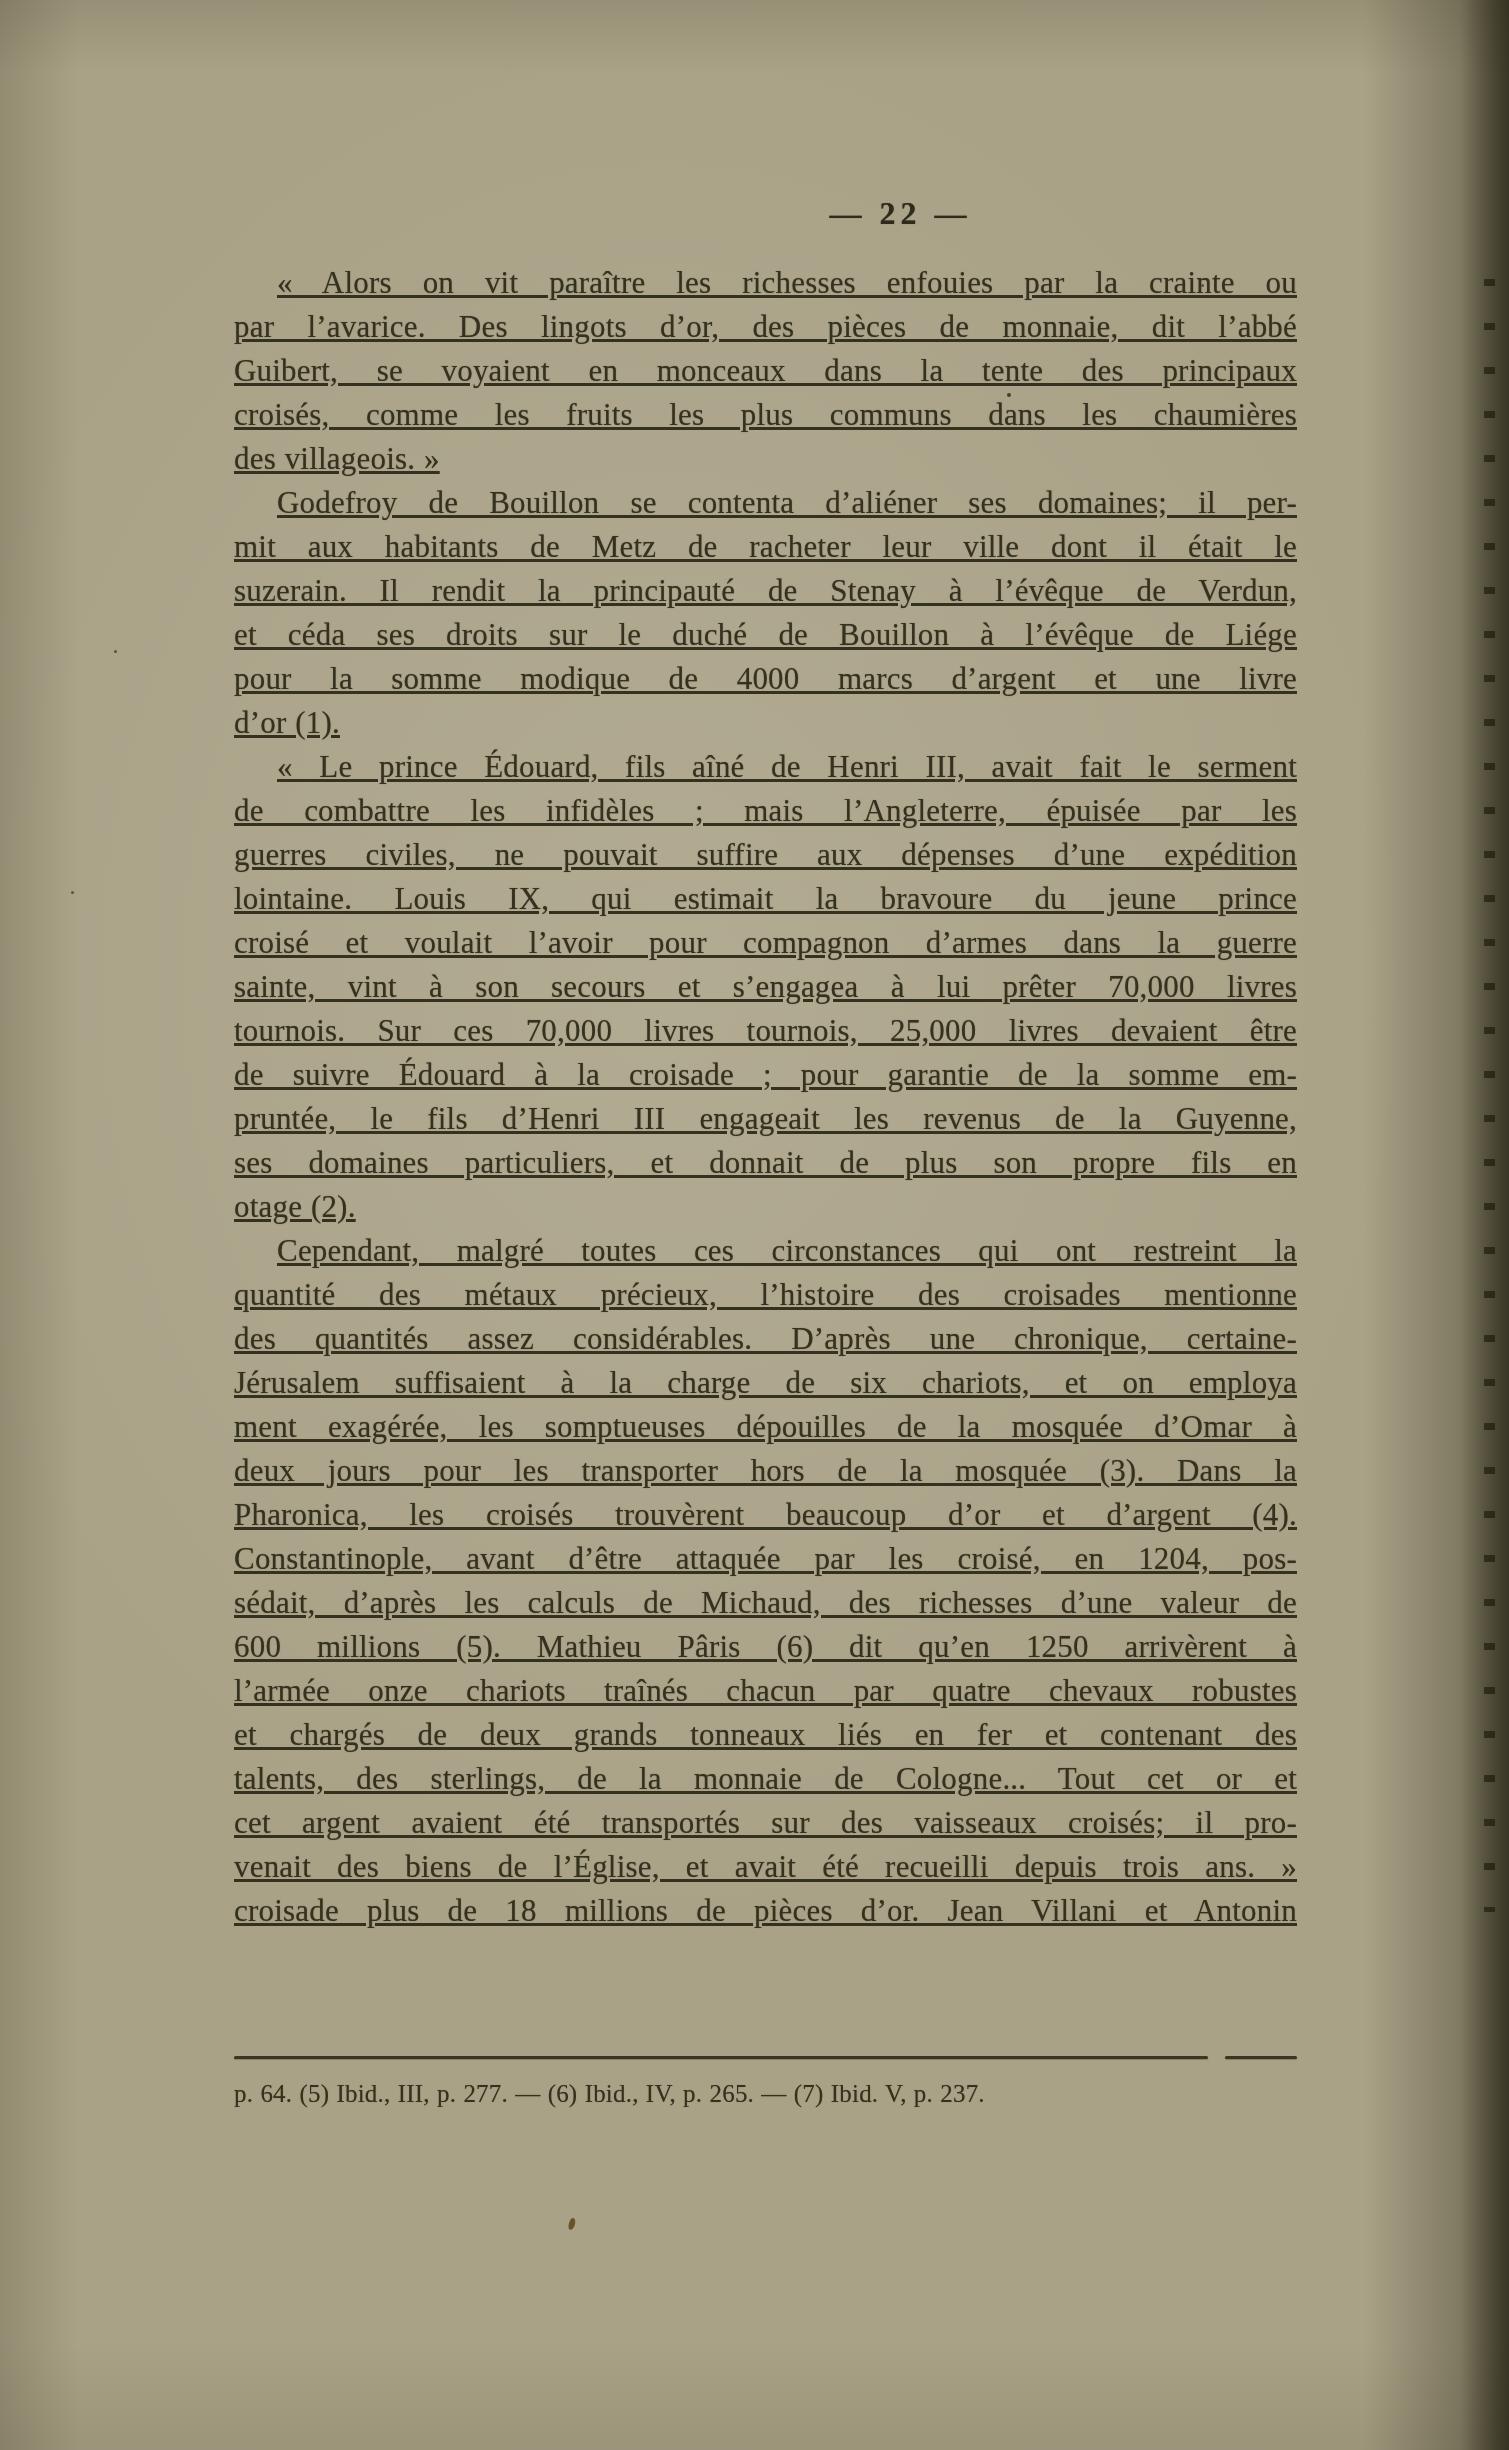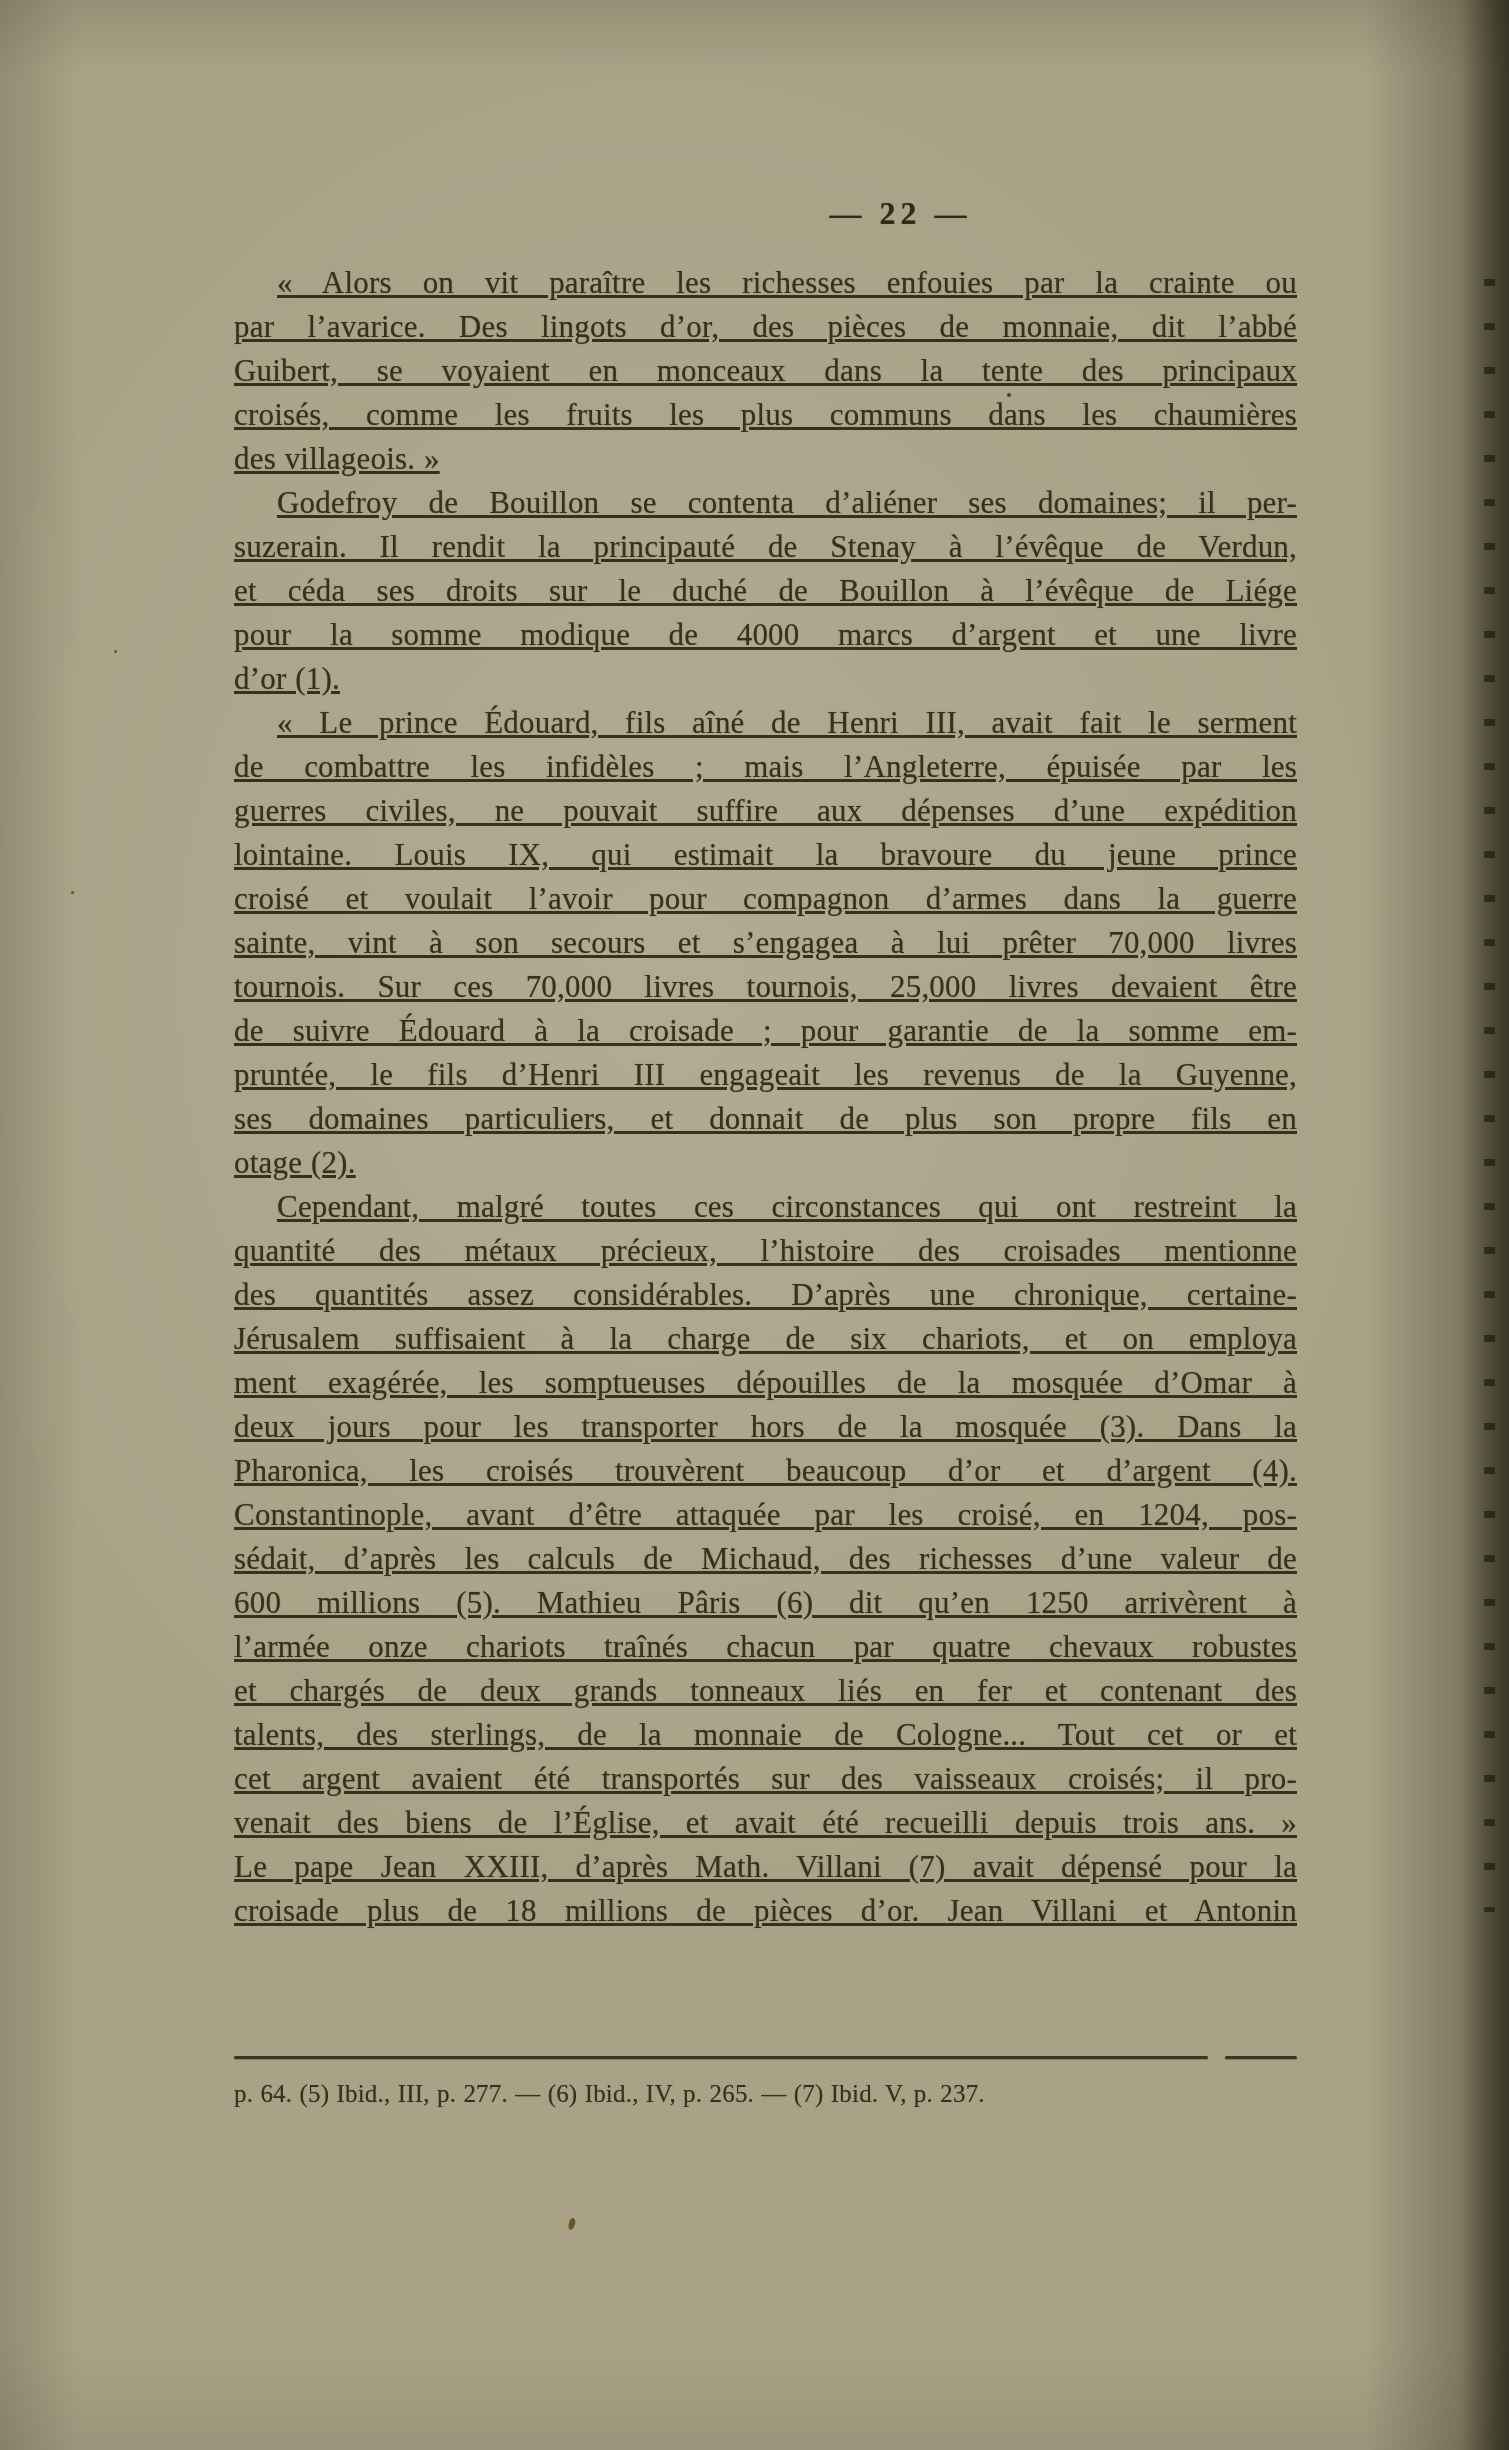--- a/index.html
+++ b/index.html
@@ -79,20 +79,21 @@
 <div class="text-block" id="paragraphs">
     <div class="para">
       <div class="line indent">« Alors on vit paraître les richesses enfouies par la crainte ou</div>
       <div class="line">par l’avarice. Des lingots d’or, des pièces de monnaie, dit l’abbé</div>
       <div class="line">Guibert, se voyaient en monceaux dans la tente des principaux</div>
       <div class="line">croisés, comme les fruits les plus communs dans les chaumières</div>
       <div class="line lastline">des villageois. »</div>
     </div>
     <div class="para">
       <div class="line indent">Godefroy de Bouillon se contenta d’aliéner ses domaines; il per-</div>
+      <div class="line">mit aux habitants de Metz de racheter leur ville dont il était le</div>
       <div class="line">suzerain. Il rendit la principauté de Stenay à l’évêque de Verdun,</div>
       <div class="line">et céda ses droits sur le duché de Bouillon à l’évêque de Liége</div>
       <div class="line">pour la somme modique de 4000 marcs d’argent et une livre</div>
       <div class="line lastline">d’or (1).</div>
     </div>
     <div class="para">
       <div class="line indent">« Le prince Édouard, fils aîné de Henri III, avait fait le serment</div>
       <div class="line">de combattre les infidèles ; mais l’Angleterre, épuisée par les</div>
       <div class="line">guerres civiles, ne pouvait suffire aux dépenses d’une expédition</div>
       <div class="line">lointaine. Louis IX, qui estimait la bravoure du jeune prince</div>
@@ -113,21 +114,20 @@
       <div class="line">deux jours pour les transporter hors de la mosquée (3). Dans la</div>
       <div class="line">Pharonica, les croisés trouvèrent beaucoup d’or et d’argent (4).</div>
       <div class="line">Constantinople, avant d’être attaquée par les croisé, en 1204, pos-</div>
       <div class="line">sédait, d’après les calculs de Michaud, des richesses d’une valeur de</div>
       <div class="line">600 millions (5). Mathieu Pâris (6) dit qu’en 1250 arrivèrent à</div>
       <div class="line">l’armée onze chariots traînés chacun par quatre chevaux robustes</div>
       <div class="line">et chargés de deux grands tonneaux liés en fer et contenant des</div>
       <div class="line">talents, des sterlings, de la monnaie de Cologne... Tout cet or et</div>
       <div class="line">cet argent avaient été transportés sur des vaisseaux croisés; il pro-</div>
       <div class="line">venait des biens de l’Église, et avait été recueilli depuis trois ans. »</div>
-      <div class="line">Le pape Jean XXIII, d’après Math. Villani (7) avait dépensé pour la</div>
       <div class="line">croisade plus de 18 millions de pièces d’or. Jean Villani et Antonin</div>
     </div>
   </div>
 
 <div class="footnote-rule">
   <div class="seg long"></div>
   <div class="seg short"></div>
 </div>
 
 <div class="footnote" id="footnote">

